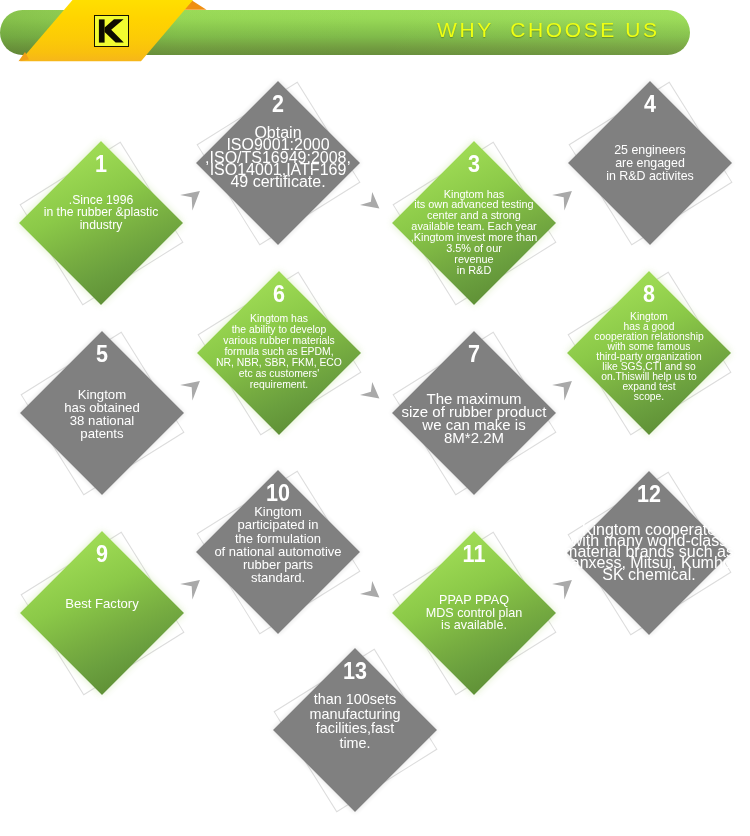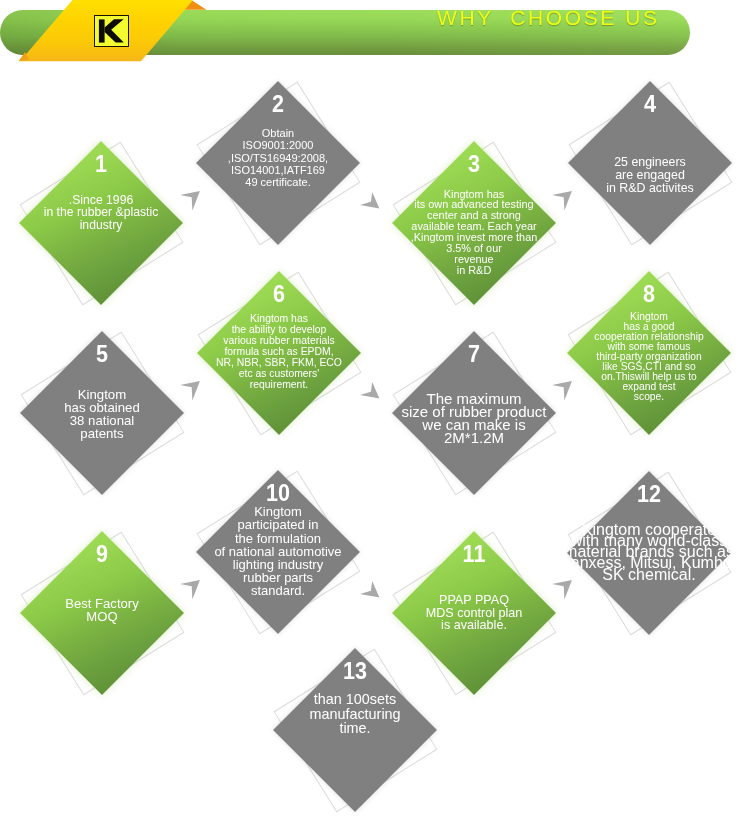--- a/index.html
+++ b/index.html
@@ -11,21 +11,21 @@
   
   .banner{position:absolute;left:0;top:10px;width:690px;height:45px;
           border-radius:23px;overflow:hidden;
           background:
             linear-gradient(to right,rgba(70,105,35,.22) 0%,rgba(120,170,55,.05) 26%,rgba(255,255,255,0) 55%,rgba(200,250,120,.10) 100%),
             linear-gradient(to bottom,#9cdd5a 0%,#98d957 18%,#8ccb50 38%,#7fba4a 60%,#739f41 82%,#688e3c 100%);}
   .ribbon-wrap{position:absolute;left:0;top:0;width:230px;height:68px;}
   .logo-box{position:absolute;left:94px;top:15px;width:35px;height:32px;
           background:#f2fb30;border:1.8px solid #161200;box-sizing:border-box;}
   .logo-k{position:absolute;left:94px;top:15px;width:35px;height:32px;}
-  .banner-title{position:absolute;left:437px;top:6px;
+  .banner-title{position:absolute;left:437px;top:18px;
           font-family:"Liberation Sans",sans-serif;font-size:21px;font-weight:normal;
           letter-spacing:2.6px;color:#eeff14;white-space:pre;
           text-shadow:0 1px 1px rgba(80,110,25,.55);text-align:center;}
 
   
   .cell{position:absolute;width:0;height:0;}
   .dia-outline{position:absolute;width:119px;height:119px;left:-59.5px;top:-59.5px;
        border:1.1px solid #d6d6d6;box-sizing:border-box;transform:rotate(58deg);
        opacity:.85;}
   .dia{position:absolute;width:164px;height:164px;left:-82px;top:-82px;
@@ -80,98 +80,98 @@
         <div class="dia-glow green"></div>
         <div class="dia green"></div>
         <div class="dia-num" style="top: -71.5px;">1</div>
         <div class="dia-txt" style="top: -29.4px; font-size: 12.2px; line-height: 12.8px;"><div>.Since 1996</div><div>in the rubber &amp;plastic</div><div>industry</div></div>
       </div>
       <div class="cell" style="left: 278px; top: 163px;">
         <div class="dia-outline"></div>
         <div class="dia-glow grey"></div>
         <div class="dia grey"></div>
         <div class="dia-num" style="top: -71.5px;">2</div>
-        <div class="dia-txt" style="top: -36.2px; font-size: 11px; line-height: 12.4px;"><div>Obtain</div><div>ISO9001:2000</div><div>,ISO/TS16949:2008,</div><div>ISO14001,IATF169</div><div>49 certificate.</div></div>
+        <div class="dia-txt" style="top: -36.2px; font-size: 16px; line-height: 12.4px;"><div>Obtain</div><div>ISO9001:2000</div><div>,ISO/TS16949:2008,</div><div>ISO14001,IATF169</div><div>49 certificate.</div></div>
       </div>
       <div class="cell" style="left: 474px; top: 223px;">
         <div class="dia-outline"></div>
         <div class="dia-glow green"></div>
         <div class="dia green"></div>
         <div class="dia-num" style="top: -71.5px;">3</div>
         <div class="dia-txt" style="top: -34.5px; font-size: 10.9px; line-height: 10.9px;"><div>Kingtom has</div><div>its own advanced testing</div><div>center and a strong</div><div>available team. Each year</div><div>,Kingtom invest more than</div><div>3.5% of our</div><div>revenue</div><div>in R&amp;D</div></div>
       </div>
       <div class="cell" style="left: 650px; top: 163px;">
         <div class="dia-outline"></div>
         <div class="dia-glow grey"></div>
         <div class="dia grey"></div>
         <div class="dia-num" style="top: -71.5px;">4</div>
-        <div class="dia-txt" style="top: -18.6px; font-size: 12.4px; line-height: 12.65px; margin-top: 12px;"><div>25 engineers</div><div>are engaged</div><div>in R&amp;D activites</div></div>
+        <div class="dia-txt" style="top: -18.6px; font-size: 12.4px; line-height: 12.65px;"><div>25 engineers</div><div>are engaged</div><div>in R&amp;D activites</div></div>
       </div>
       <div class="cell" style="left: 102px; top: 413px;">
         <div class="dia-outline"></div>
         <div class="dia-glow grey"></div>
         <div class="dia grey"></div>
         <div class="dia-num" style="top: -71.5px;">5</div>
         <div class="dia-txt" style="top: -25.4px; font-size: 13.2px; line-height: 13.1px;"><div>Kingtom</div><div>has obtained</div><div>38 national</div><div>patents</div></div>
       </div>
       <div class="cell" style="left: 279px; top: 353px;">
         <div class="dia-outline"></div>
         <div class="dia-glow green"></div>
         <div class="dia green"></div>
         <div class="dia-num" style="top: -71.5px;">6</div>
         <div class="dia-txt" style="top: -40.5px; font-size: 10.4px; line-height: 11px;"><div>Kingtom has</div><div>the ability to develop</div><div>various rubber materials</div><div>formula such as EPDM,</div><div>NR, NBR, SBR, FKM, ECO</div><div>etc as customers'</div><div>requirement.</div></div>
       </div>
       <div class="cell" style="left: 474px; top: 413px;">
         <div class="dia-outline"></div>
         <div class="dia-glow grey"></div>
         <div class="dia grey"></div>
         <div class="dia-num" style="top: -71.5px;">7</div>
-        <div class="dia-txt" style="top: -21.1px; font-size: 15px; line-height: 13px;"><div>The maximum</div><div>size of rubber product</div><div>we can make is</div><div>2M*1.2M</div></div>
+        <div class="dia-txt" style="top: -21.1px; font-size: 15px; line-height: 13px;"><div>The maximum</div><div>size of rubber product</div><div>we can make is</div><div>8M*2.2M</div></div>
       </div>
       <div class="cell" style="left: 649px; top: 353px;">
         <div class="dia-outline"></div>
         <div class="dia-glow green"></div>
         <div class="dia green"></div>
         <div class="dia-num" style="top: -71.5px;">8</div>
         <div class="dia-txt" style="top: -41.5px; font-size: 10.3px; line-height: 10.1px;"><div>Kingtom</div><div>has a good</div><div>cooperation relationship</div><div>with some famous</div><div>third-party organization</div><div>like SGS,CTI and so</div><div>on.Thiswill help us to</div><div>expand test</div><div>scope.</div></div>
       </div>
       <div class="cell" style="left: 102px; top: 613px;">
         <div class="dia-outline"></div>
         <div class="dia-glow green"></div>
         <div class="dia green"></div>
         <div class="dia-num" style="top: -71.5px;">9</div>
-        <div class="dia-txt" style="top: -15.9px; font-size: 13.1px; line-height: 13.2px;"><div>Best Factory</div><div>MOQ</div></div>
+        <div class="dia-txt" style="top: -15.9px; font-size: 13.1px; line-height: 13.2px;"><div>Best Factory</div></div>
       </div>
       <div class="cell" style="left: 278px; top: 552px;">
         <div class="dia-outline"></div>
         <div class="dia-glow grey"></div>
         <div class="dia grey"></div>
         <div class="dia-num" style="top: -71.5px;">10</div>
-        <div class="dia-txt" style="top: -46.7px; font-size: 13px; line-height: 13.15px;"><div>Kingtom</div><div>participated in</div><div>the formulation</div><div>of national automotive</div><div>lighting industry</div><div>rubber parts</div><div>standard.</div></div>
+        <div class="dia-txt" style="top: -46.7px; font-size: 13px; line-height: 13.15px;"><div>Kingtom</div><div>participated in</div><div>the formulation</div><div>of national automotive</div><div>rubber parts</div><div>standard.</div></div>
       </div>
       <div class="cell" style="left: 474px; top: 613px;">
         <div class="dia-outline"></div>
         <div class="dia-glow green"></div>
         <div class="dia green"></div>
         <div class="dia-num" style="top: -71.5px;">11</div>
         <div class="dia-txt" style="top: -18.9px; font-size: 12.6px; line-height: 12.6px;"><div>PPAP PPAQ</div><div>MDS control plan</div><div>is available.</div></div>
       </div>
       <div class="cell" style="left: 649px; top: 553px;">
         <div class="dia-outline"></div>
         <div class="dia-glow grey"></div>
         <div class="dia grey"></div>
         <div class="dia-num" style="top: -71.5px;">12</div>
         <div class="dia-txt" style="top: -29px; font-size: 16px; line-height: 11.15px;"><div>Kingtom cooperate</div><div>with many world-class</div><div>material brands such as</div><div>Lanxess, Mitsui, Kumho,</div><div>SK chemical.</div></div>
       </div>
       <div class="cell" style="left: 355px; top: 730px;">
         <div class="dia-outline"></div>
         <div class="dia-glow grey"></div>
         <div class="dia grey"></div>
         <div class="dia-num" style="top: -71.5px;">13</div>
-        <div class="dia-txt" style="top: -38.1px; font-size: 14.4px; line-height: 14.66px;"><div>than 100sets</div><div>manufacturing</div><div>time.</div></div>
+        <div class="dia-txt" style="top: -38.1px; font-size: 14.4px; line-height: 14.66px;"><div>than 100sets</div><div>manufacturing</div><div>facilities,fast</div><div>time.</div></div>
       </div>
     </div>
   <div id="arrows">
       <div class="arrow" style="left: 178px; top: 190px;"><svg width="24" height="24" viewBox="0 0 24 24">
           <path d="M21.9 0.9 L2.1 5.0 L13.7 7.2 L14.4 20.6 Z" fill="#a9a9a9"></path>
         </svg></div>
       <div class="arrow" style="left: 358.6px; top: 190.6px;"><svg width="24" height="24" viewBox="0 0 24 24">
           <path d="M20.4 17.6 L1.0 14.0 L11.9 10.7 L13.2 1.0 Z" fill="#a9a9a9"></path>
         </svg></div>
       <div class="arrow" style="left: 550px; top: 190px;"><svg width="24" height="24" viewBox="0 0 24 24">

